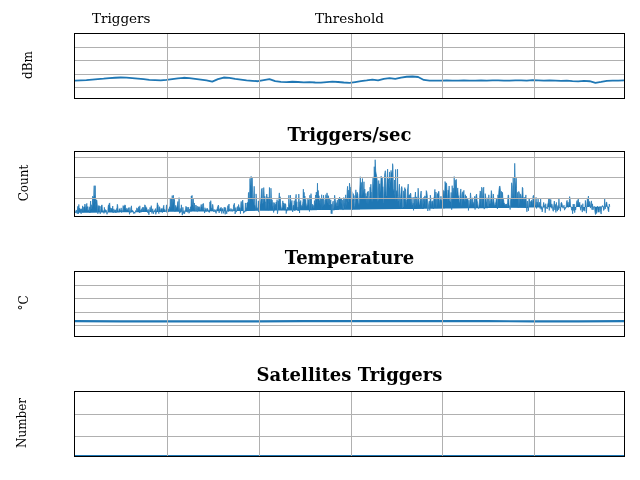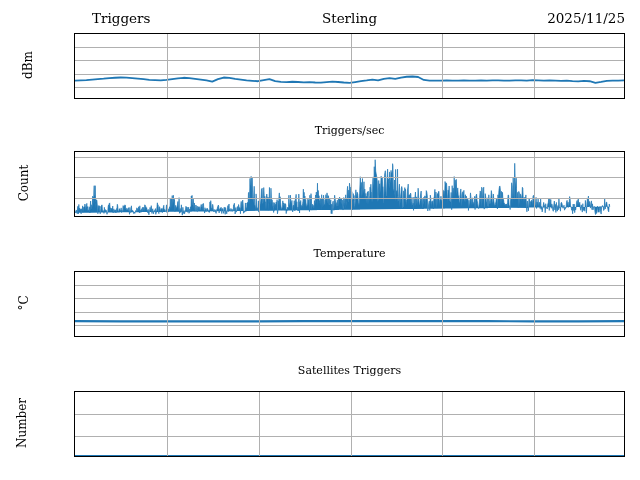--- a/index.html
+++ b/index.html
@@ -30,22 +30,23 @@
   .axes{
     position:absolute;left:74px;
     width:551px;
     border:1.1px solid #000000;
     box-sizing:border-box;
     background:#ffffff;
     overflow:hidden;
   }
   .subtitle{
     position:absolute;left:74px;width:551px;
-    text-align:center;font-size:11px;color:#000;
+    text-align:center;font-size:18px;color:#000;
     white-space:nowrap;
+    font-weight:bold;
   }
 
   
   .grid-v,.grid-h{position:absolute;background:#b0b0b0;}
   .grid-v{width:1px;top:0;bottom:0;}
   .grid-h{height:1px;left:0;right:0;}
   .ytickmark{
     position:absolute;left:-3.5px;width:3.5px;height:1.1px;background:#000;
   }
   .xtickmark{
@@ -60,22 +61,21 @@
   }
   svg.plot{position:absolute;left:0;top:0;width:100%;height:100%;display:block;}
 </style>
 </head>
 <body>
 
 <div class="figure">
 
   <div class="header">
     <span class="hdr-left">Triggers</span>
-    <span class="hdr-center">Sterling</span>
-    <span class="hdr-right">2025/11/25</span>
+    <span class="hdr-center">Threshold</span>
   </div>
 
   <div class="panel">
     <div class="axes" id="ax0" style="top:33px;height:66px;">
       <svg class="plot" id="svg0" viewBox="0 0 551 66" preserveAspectRatio="none">
           <path d="M 0.00 48.05 L 5.74 47.78 L 11.48 47.52 L 17.22 46.99 L 22.96 46.46 L 28.70 46.07 L 34.44 45.54 L 40.18 45.14 L 45.92 44.88 L 51.66 45.01 L 57.40 45.41 L 63.14 45.94 L 68.88 46.60 L 74.61 47.26 L 80.35 47.65 L 86.09 47.92 L 91.83 47.39 L 97.57 46.46 L 103.31 45.67 L 109.05 45.14 L 114.79 45.41 L 120.53 46.20 L 126.27 46.99 L 132.01 47.92 L 137.75 49.10 L 143.49 46.60 L 149.23 44.88 L 154.97 45.28 L 160.71 46.33 L 166.45 46.99 L 172.19 47.78 L 177.93 48.31 L 183.67 48.71 L 189.41 47.65 L 195.15 46.46 L 200.89 48.58 L 206.63 49.37 L 212.36 49.63 L 218.10 49.24 L 223.84 49.50 L 229.58 49.90 L 235.32 49.63 L 241.06 50.03 L 246.80 50.16 L 252.54 49.63 L 258.28 49.10 L 264.02 49.50 L 269.76 50.03 L 275.50 50.42 L 281.24 49.63 L 286.98 48.71 L 292.72 47.92 L 298.46 46.99 L 304.20 47.78 L 309.94 46.20 L 315.68 45.41 L 321.42 46.33 L 327.16 45.01 L 332.90 44.09 L 338.64 43.82 L 344.38 44.35 L 350.11 47.39 L 355.85 48.05 L 361.59 48.18 L 367.33 48.05 L 373.07 47.92 L 378.81 48.18 L 384.55 48.05 L 390.29 47.78 L 396.03 48.05 L 401.77 48.18 L 407.51 47.92 L 413.25 48.05 L 418.99 47.78 L 424.73 47.92 L 430.47 48.18 L 436.21 48.05 L 441.95 47.78 L 447.69 47.92 L 453.43 48.05 L 459.17 47.65 L 464.91 47.92 L 470.65 48.18 L 476.39 47.92 L 482.13 48.05 L 487.86 48.31 L 493.60 48.18 L 499.34 48.58 L 505.08 48.84 L 510.82 48.31 L 516.56 48.71 L 522.30 50.29 L 528.04 49.37 L 533.78 48.31 L 539.52 48.05 L 545.26 48.18 L 551.00 47.92" fill="none" stroke="#1f77b4" stroke-width="1.8" stroke-linejoin="round" stroke-linecap="round" vector-effect="non-scaling-stroke"></path>
         </svg>
     <div class="xtickmark" style="left: -0.5px;"></div>
         <div class="grid-v" style="left: 91.8333px;"></div>
         <div class="xtickmark" style="left: 91.3333px;"></div>

